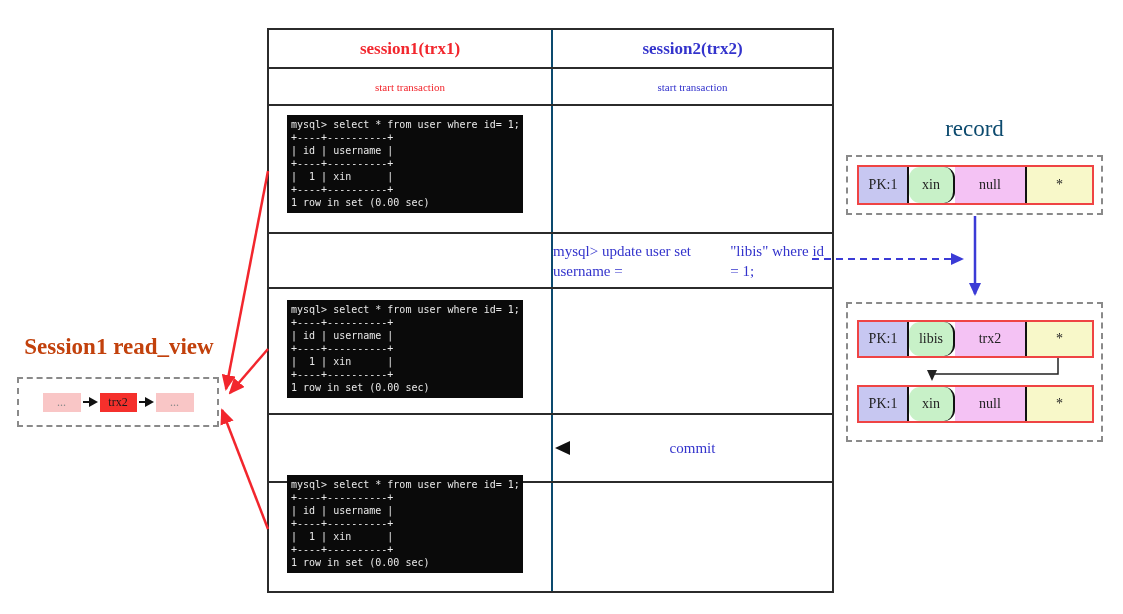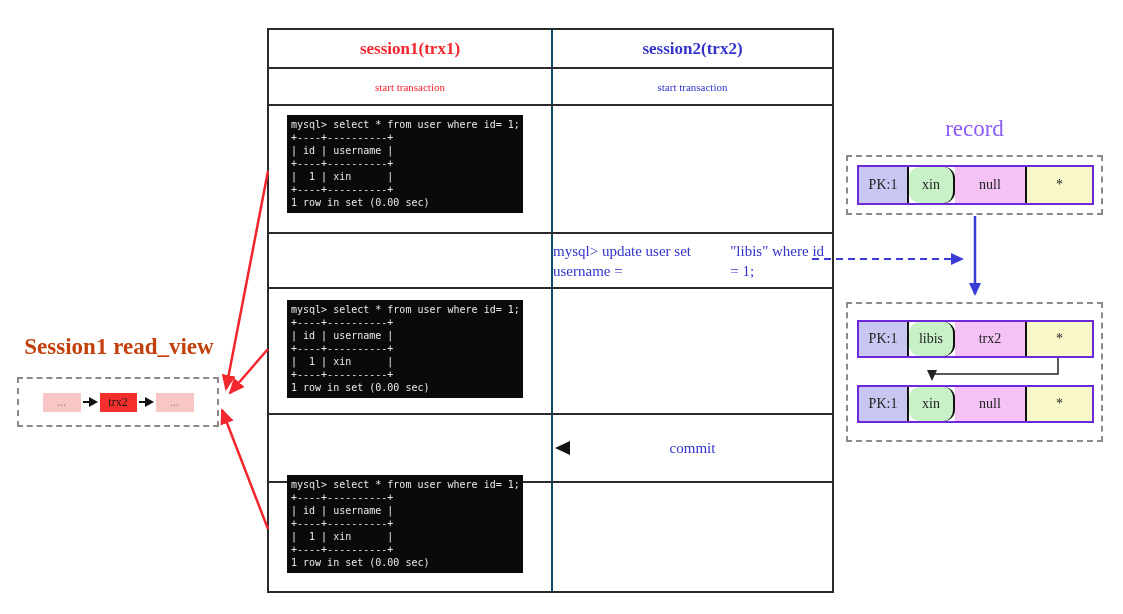--- a/index.html
+++ b/index.html
@@ -62,30 +62,30 @@
     font-family:"DejaVu Sans Mono",monospace;font-size:10px;line-height:13px;
     padding:3px 4px;box-sizing:border-box;white-space:pre;z-index:3;margin:0;
   }
   #terminal-1{top:115px;}
   #terminal-2{top:300px;}
   #terminal-3{top:475px;}
 
   
   .record-title{
     position:absolute;left:846px;top:116px;width:257px;text-align:center;
-    font-size:23px;color:#8b5cf6;z-index:2;
+    font-size:23px;color:#0c4a6e;z-index:2;
   }
   .record-box{
     position:absolute;left:846px;width:257px;box-sizing:border-box;
     border:2px dashed #8a8a8a;background:#fff;z-index:2;
   }
   #record-box-1{top:155px;height:60px;}
   #record-box-2{top:302px;height:140px;}
   .rec-row{
-    position:absolute;left:9px;width:237px;box-sizing:border-box;border:2px solid #6d28d9;
+    position:absolute;left:9px;width:237px;box-sizing:border-box;border:2px solid #ef4444;
     display:flex;background:#fff;
   }
   #rec-row-current{top:8px;height:40px;}
   #rec-row-new{top:16px;height:38px;}
   #rec-row-undo{top:81px;height:38px;}
   .rec-cell{box-sizing:border-box;border-right:2px solid #111;display:flex;align-items:center;justify-content:center;
     font-size:14px;color:#222;}
   .rec-cell:last-child{border-right:none;}
   .w-pk{width:50px;}
   .w-val{width:46px;}

